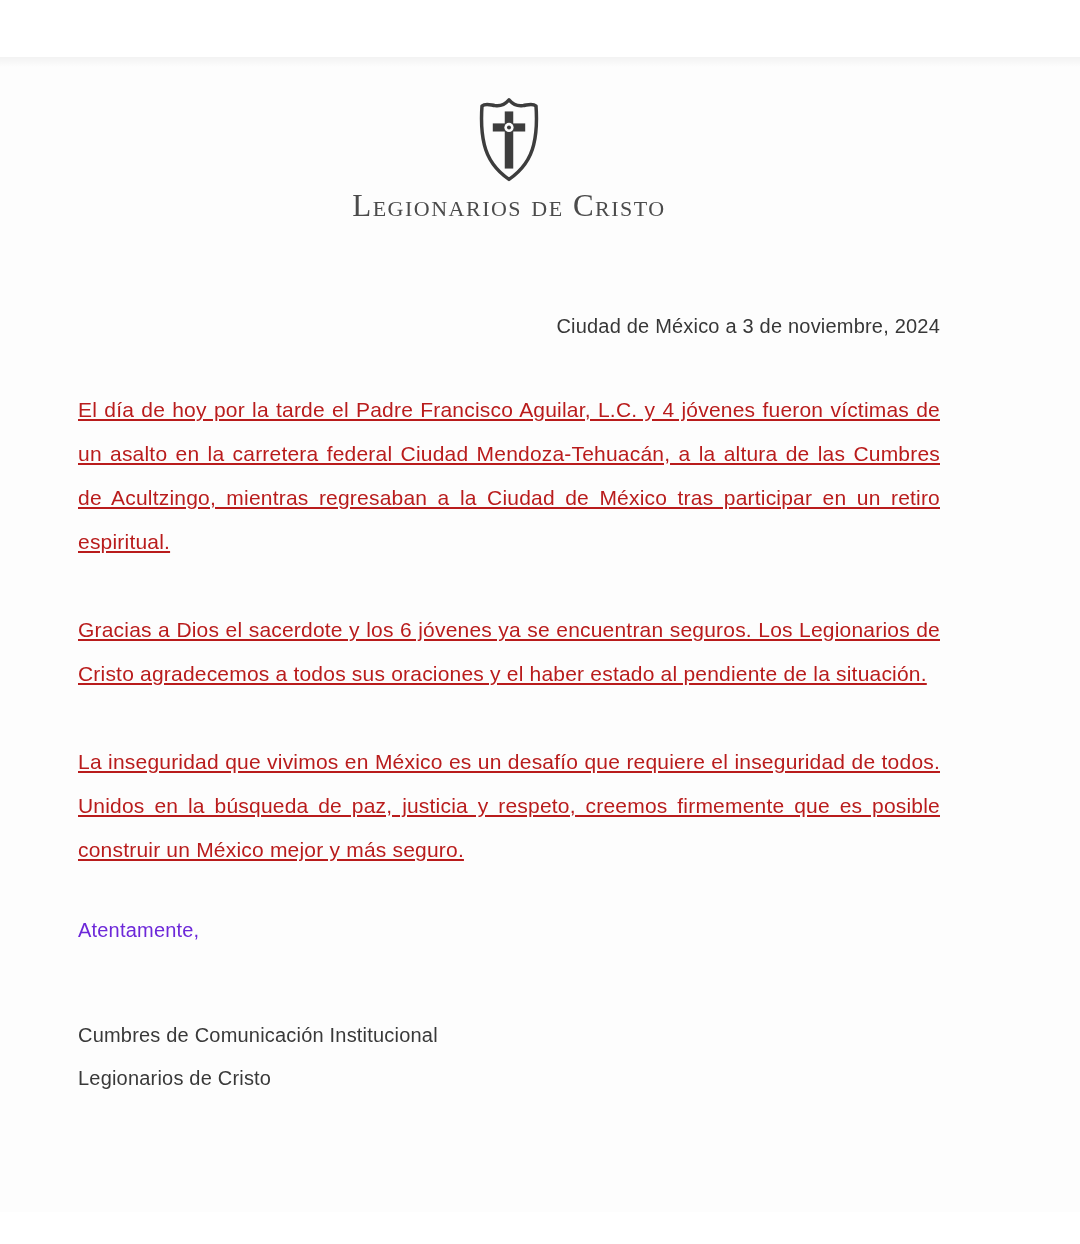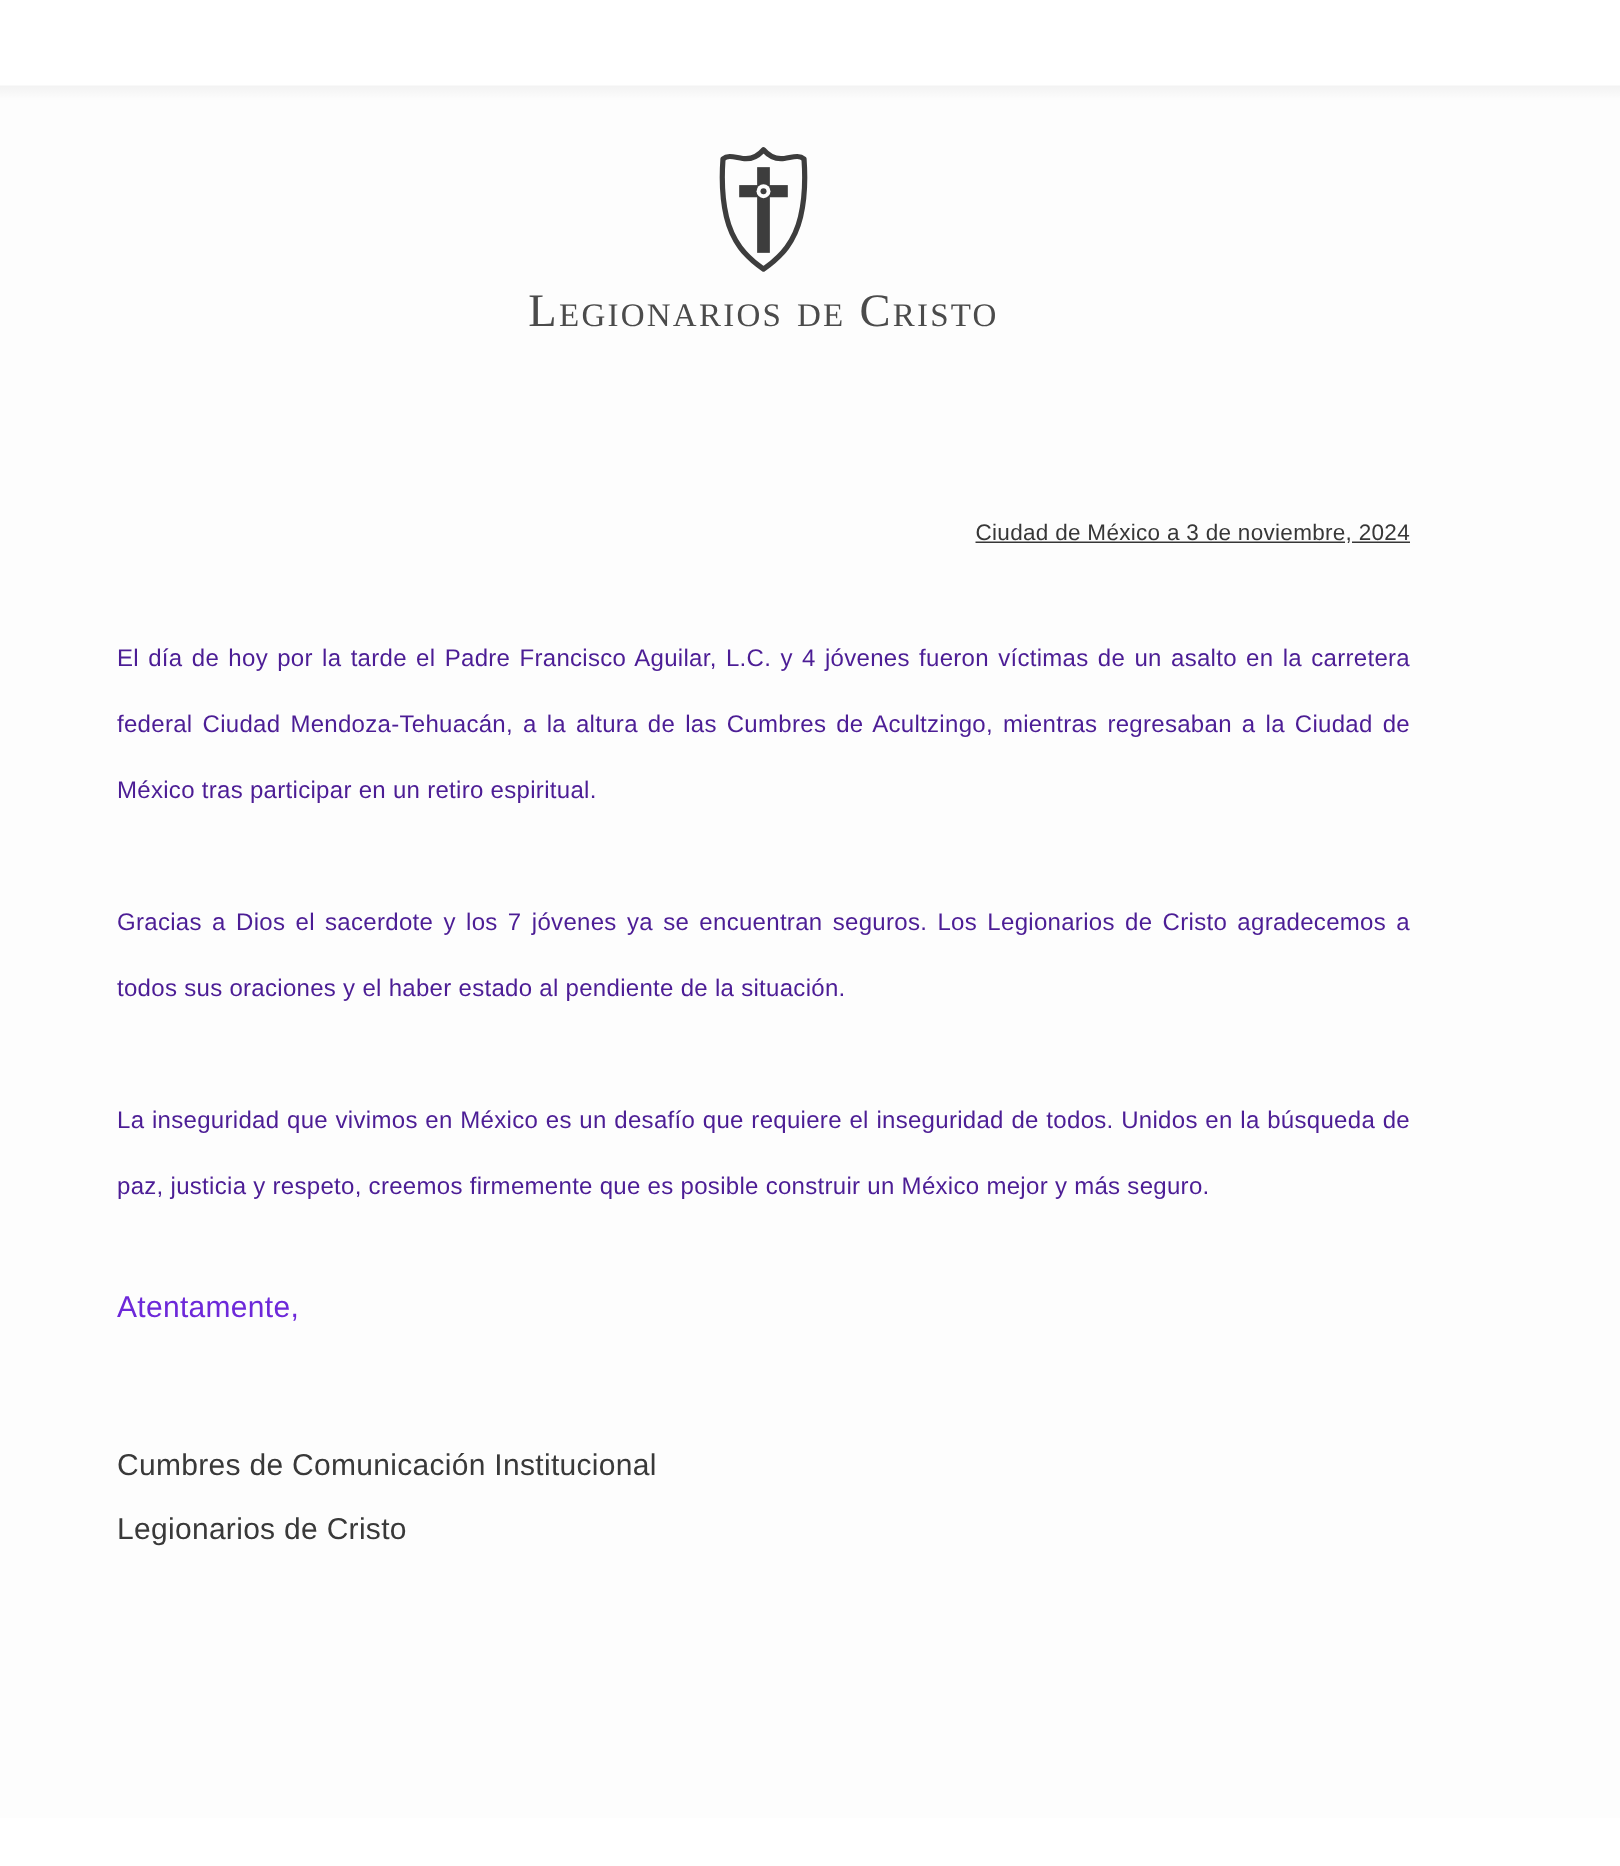--- a/index.html
+++ b/index.html
@@ -47,40 +47,40 @@
     margin-top: 2px;
     font-family: "Liberation Serif", serif;
     font-variant: small-caps;
     font-size: 31px;
     letter-spacing: 1.5px;
     color: #4b4b4b;
     line-height: 1.0;
   }
   
   .dateline {
-    margin-top: 120px;
+    margin-top: 91px;
     text-align: right;
-    font-size: 15px;
+    font-size: 20px;
     line-height: 28px;
     color: #373737;
     letter-spacing: 0.2px;
-    text-decoration: underline;
   }
   
   .letter-body {
     margin-top: 48px;
   }
   .letter-body p {
     margin: 0 0 44px 0;
-    font-size: 16px;
+    font-size: 21px;
     line-height: 44px;
     text-align: justify;
     text-justify: inter-word;
     letter-spacing: 0.2px;
-    color: #4c1d95;
+    color: #b91c1c;
+    text-decoration: underline;
   }
   
   .closing {
     margin: 40px 0 0 0;
     font-size: 20px;
     line-height: 28px;
     color: #6d28d9;
     letter-spacing: 0.2px;
   }
   .sig-block {
@@ -119,21 +119,21 @@
           <circle cx="50" cy="40.75" r="2.6" fill="#3d3d3d"></circle>
         </svg>
       </span>
       <div class="wordmark">Legionarios de Cristo</div>
     </header>
 
     <div class="dateline">Ciudad de México a 3 de noviembre, 2024</div>
 
     <main class="letter-body">
       <p>El día de hoy por la tarde el Padre Francisco Aguilar, L.C. y 4 jóvenes fueron víctimas de un asalto en la carretera federal Ciudad Mendoza-Tehuacán, a la altura de las Cumbres de Acultzingo, mientras regresaban a la Ciudad de México tras participar en un retiro espiritual.</p>
-      <p>Gracias a Dios el sacerdote y los 7 jóvenes ya se encuentran seguros. Los Legionarios de Cristo agradecemos a todos sus oraciones y el haber estado al pendiente de la situación.</p>
+      <p>Gracias a Dios el sacerdote y los 6 jóvenes ya se encuentran seguros. Los Legionarios de Cristo agradecemos a todos sus oraciones y el haber estado al pendiente de la situación.</p>
       <p>La inseguridad que vivimos en México es un desafío que requiere el inseguridad de todos. Unidos en la búsqueda de paz, justicia y respeto, creemos firmemente que es posible construir un México mejor y más seguro.</p>
     </main>
 
     <footer>
       <p class="closing">Atentamente,</p>
       <div class="sig-block">
         <p>Cumbres de Comunicación Institucional</p>
         <p>Legionarios de Cristo</p>
       </div>
     </footer>

